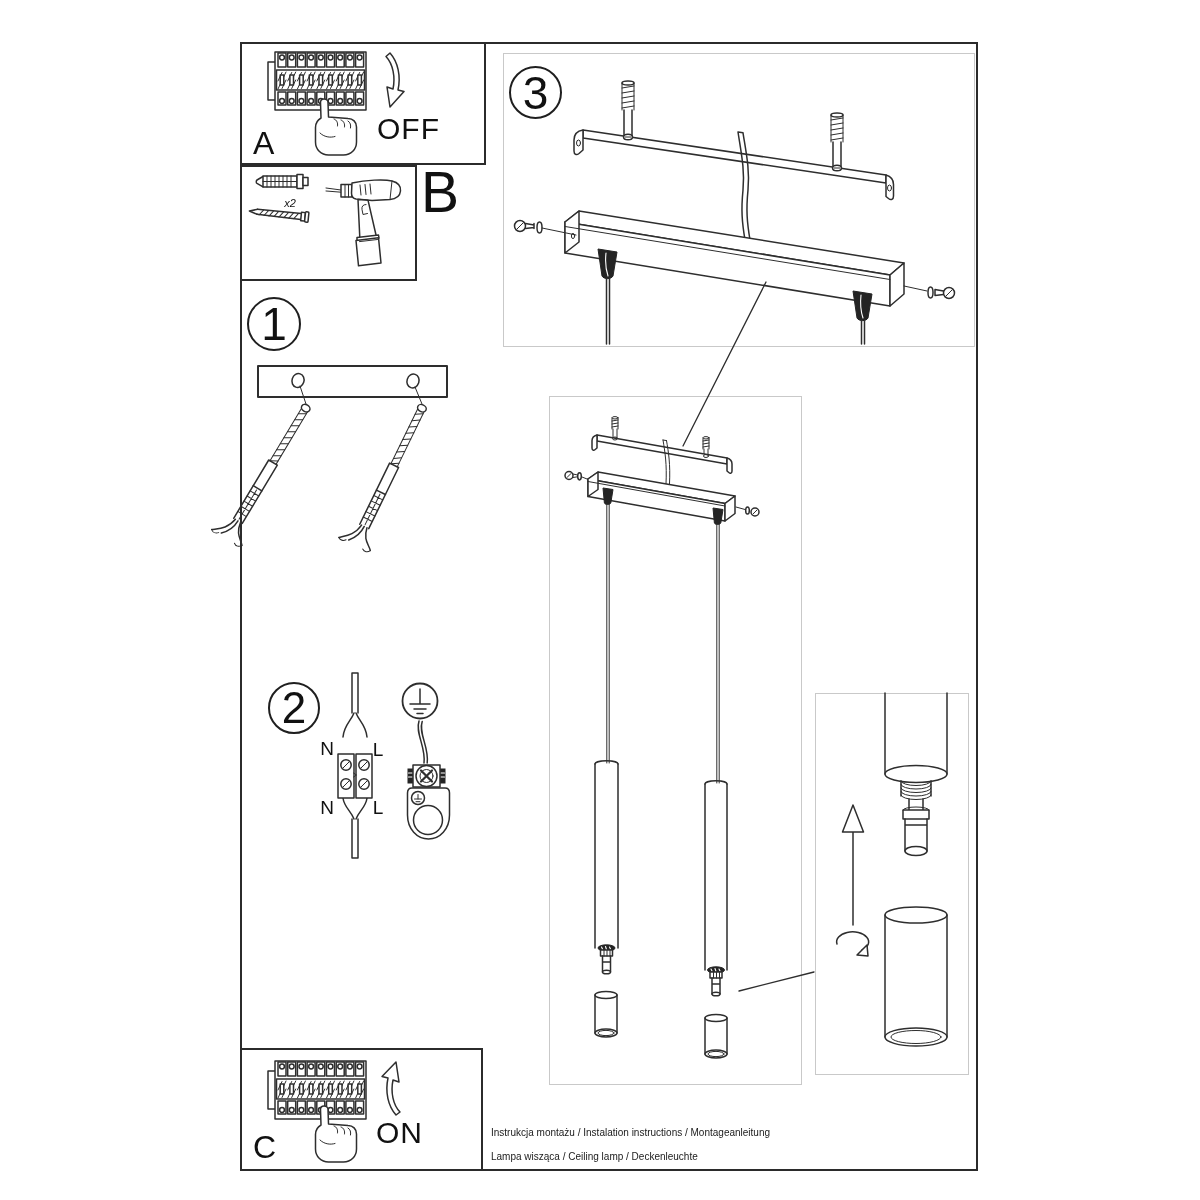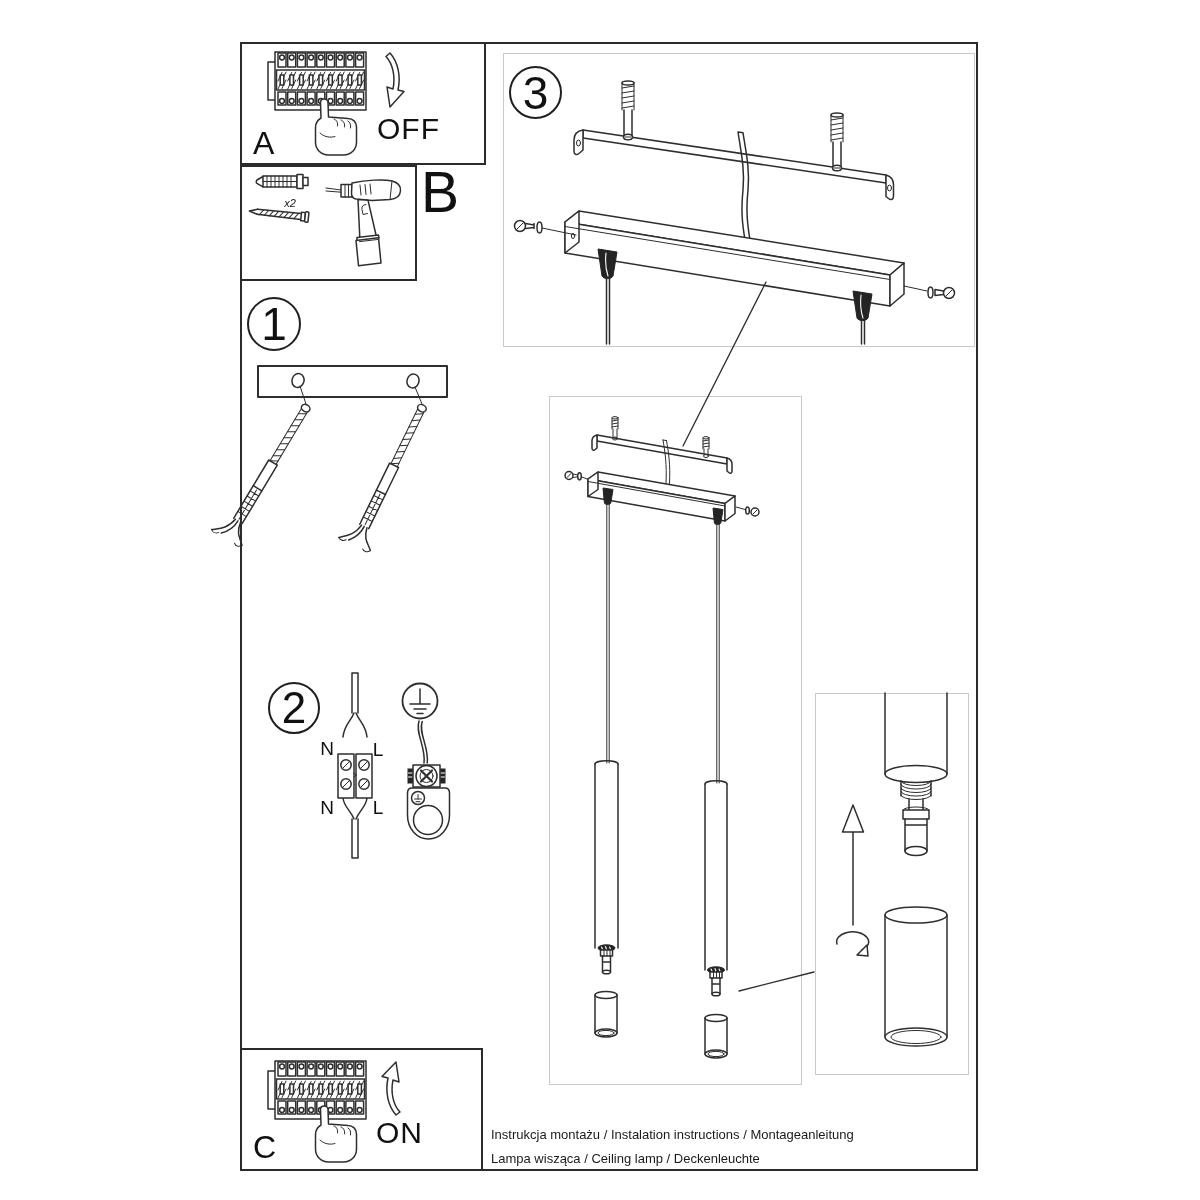--- a/index.html
+++ b/index.html
@@ -5,21 +5,21 @@
   html,body{margin:0;padding:0;background:#ffffff;}
   .page{position:relative;width:1200px;height:1200px;background:#ffffff;overflow:hidden;
         font-family:"Liberation Sans",sans-serif;color:#111;}
   .abs{position:absolute;}
   .frame{position:absolute;border:2px solid #2b2b2b;background:#fff;}
   .panel-light{position:absolute;border:1px solid #c9c9c9;background:#fff;}
   .badge{position:absolute;border:2.5px solid #1f1f1f;border-radius:50%;background:#fff;
          display:flex;align-items:center;justify-content:center;
          font-size:46px;line-height:1;color:#111;}
   .letterB{position:absolute;font-size:57px;line-height:1;color:#111;}
-  .footer-line{position:absolute;font-size:13px;line-height:1.2;color:#1a1a1a;white-space:nowrap;}
+  .footer-line{position:absolute;font-size:10px;line-height:1.2;color:#1a1a1a;white-space:nowrap;}
   svg{overflow:visible;}
   .ln{fill:none;stroke:#2e2e2e;stroke-width:1.5;stroke-linecap:round;stroke-linejoin:round;}
   .lnw{fill:#fff;stroke:#2e2e2e;stroke-width:1.5;stroke-linecap:round;stroke-linejoin:round;}
   .lnt{fill:none;stroke:#2e2e2e;stroke-width:1;stroke-linecap:round;}
   .dark{fill:#242424;stroke:#242424;stroke-width:1;}
   .wht{fill:none;stroke:#ffffff;stroke-width:1.1;stroke-linecap:round;}
   text{font-family:"Liberation Sans",sans-serif;fill:#111;}
   .t-letter{font-size:32px;}
   .t-state{font-size:30px;letter-spacing:1px;}
   .t-nl{font-size:19px;text-anchor:middle;}

